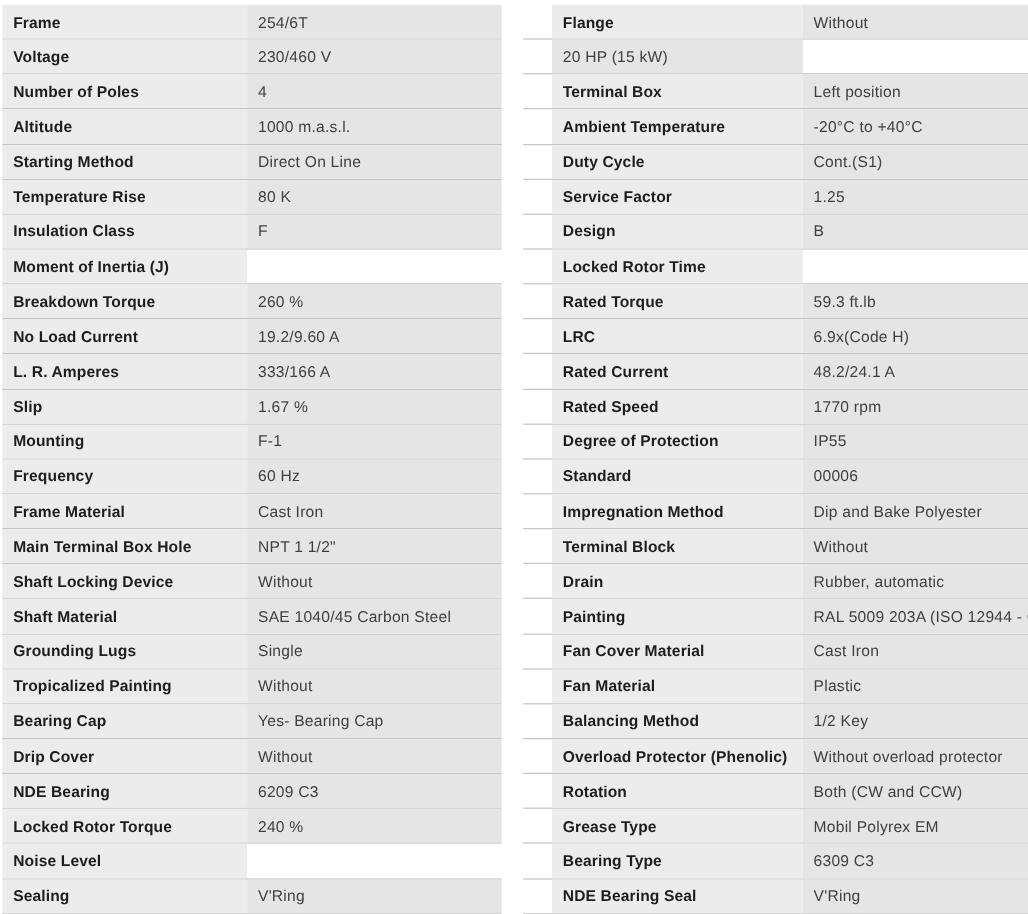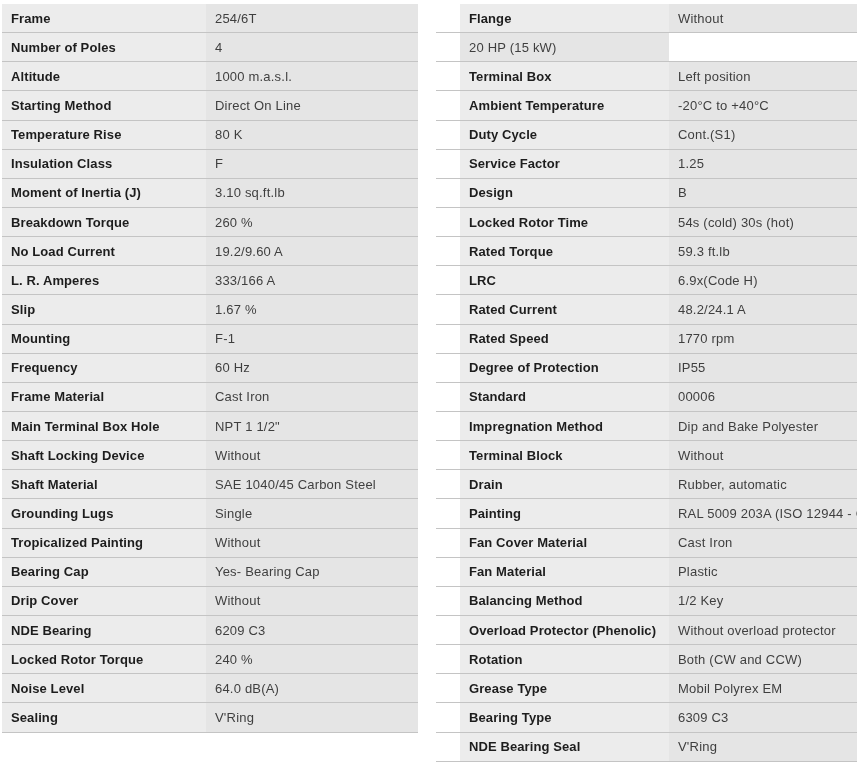--- a/index.html
+++ b/index.html
@@ -60,20 +60,24 @@
 </head>
 <body>
 
 <div class="tables-wrap">
   <div class="spec-table left" id="left-table">
   <div class="spec-row">
     <div class="spec-label">Frame</div>
     <div class="spec-value">254/6T</div>
   </div>
 
+  <div class="spec-row">
+    <div class="spec-label">Voltage</div>
+    <div class="spec-value">230/460 V</div>
+  </div>
 
   <div class="spec-row">
     <div class="spec-label">Number of Poles</div>
     <div class="spec-value">4</div>
   </div>
 
   <div class="spec-row">
     <div class="spec-label">Altitude</div>
     <div class="spec-value">1000 m.a.s.l.</div>
   </div>
@@ -88,21 +92,20 @@
     <div class="spec-value">80 K</div>
   </div>
 
   <div class="spec-row">
     <div class="spec-label">Insulation Class</div>
     <div class="spec-value">F</div>
   </div>
 
   <div class="spec-row">
     <div class="spec-label">Moment of Inertia (J)</div>
-    <div class="spec-value">3.10 sq.ft.lb</div>
   </div>
 
   <div class="spec-row">
     <div class="spec-label">Breakdown Torque</div>
     <div class="spec-value">260 %</div>
   </div>
 
   <div class="spec-row">
     <div class="spec-label">No Load Current</div>
     <div class="spec-value">19.2/9.60 A</div>
@@ -173,21 +176,20 @@
     <div class="spec-value">6209 C3</div>
   </div>
 
   <div class="spec-row">
     <div class="spec-label">Locked Rotor Torque</div>
     <div class="spec-value">240 %</div>
   </div>
 
   <div class="spec-row">
     <div class="spec-label">Noise Level</div>
-    <div class="spec-value">64.0 dB(A)</div>
   </div>
 
   <div class="spec-row">
     <div class="spec-label">Sealing</div>
     <div class="spec-value">V'Ring</div>
   </div>
 </div>
   <div class="spec-table right" id="right-table">
   <div class="spec-row">
     <div class="spec-label">Flange</div>
@@ -218,21 +220,20 @@
     <div class="spec-value">1.25</div>
   </div>
 
   <div class="spec-row">
     <div class="spec-label">Design</div>
     <div class="spec-value">B</div>
   </div>
 
   <div class="spec-row">
     <div class="spec-label">Locked Rotor Time</div>
-    <div class="spec-value">54s (cold) 30s (hot)</div>
   </div>
 
   <div class="spec-row">
     <div class="spec-label">Rated Torque</div>
     <div class="spec-value">59.3 ft.lb</div>
   </div>
 
   <div class="spec-row">
     <div class="spec-label">LRC</div>
     <div class="spec-value">6.9x(Code H)</div>

